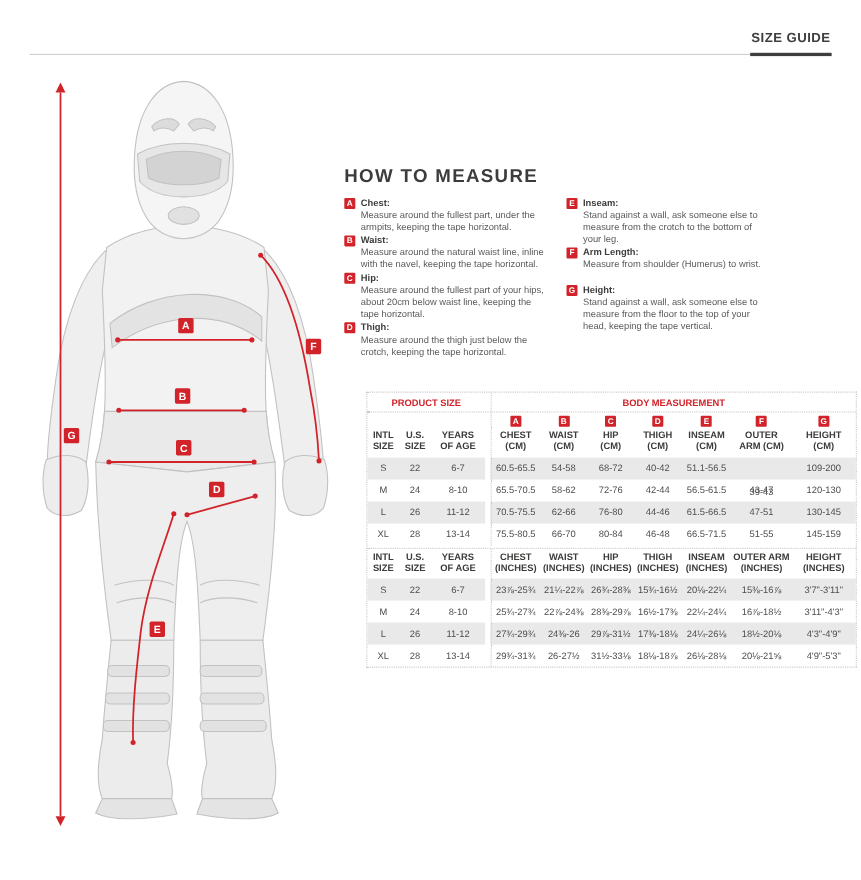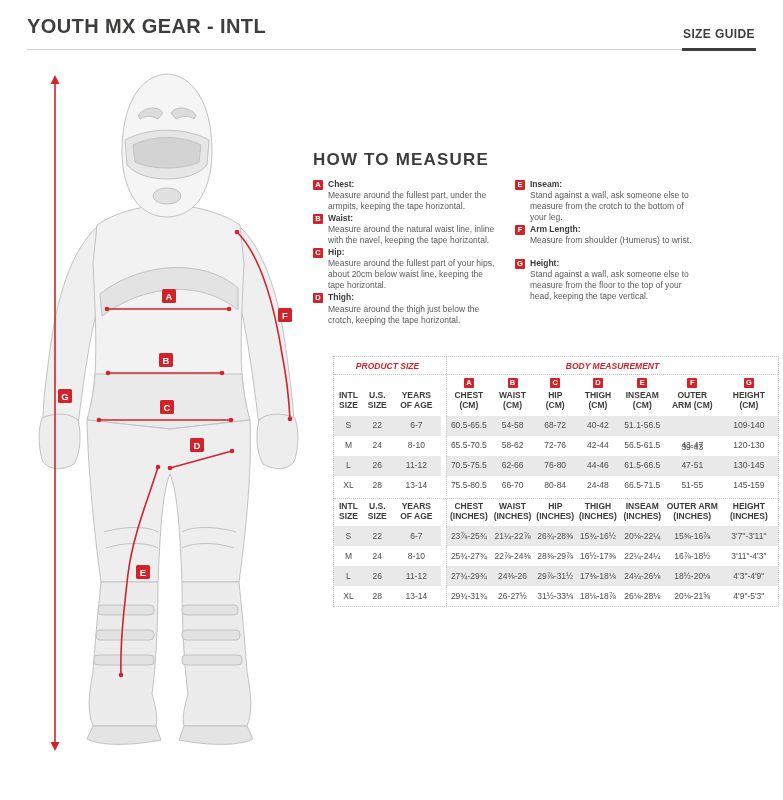--- a/index.html
+++ b/index.html
@@ -29,38 +29,37 @@
   .m-label { font-weight:bold; color:#3c3c3b; display:block; }
 
   
   .tables { position:absolute; left:333px; top:356px; width:446px; }
   .tbl { border:1px dotted #c9c9c9; font-size:8.5px; color:#4c4c4e; }
   .row { display:flex; align-items:stretch; }
   .seg-l { display:flex; width:107px; flex:none; }
   .seg-r { display:flex; flex:1; margin-left:5px; border-left:1px dotted #c9c9c9; }
   .c { display:flex; flex-direction:column; align-items:center; justify-content:center;
        text-align:center; padding:2px 1px; line-height:1.2; }
-  .group-row { border-bottom:1px dotted #c9c9c9;font-style:italic; }
+  .group-row { border-bottom:1px dotted #c9c9c9; }
   .group-row .c { color:#d2232a; font-weight:bold; padding:4px 1px 3px; }
   .badge-row .c { padding:3px 1px 0; }
   .tbadge { width:10px; height:10px; background:#d2232a; color:#fff; font-size:7.5px; font-weight:bold;
             text-align:center; line-height:10px; border-radius:1px; }
   .head-row .c { font-weight:bold; color:#3c3c3b; padding:2px 1px 5px; }
   .head-row.inches { border-top:1px dotted #c9c9c9; margin-top:2px; }
   .data-row { height:20px; }
   .data-row .c { padding:0 1px; justify-content:center; }
   .data-row.striped .seg-l, .data-row.striped .seg-r { background:#e9e9e9; }
 </style>
 </head>
 <body>
 
 <div class="page">
 
   <div class="hdr">
-    <div class="title">YOUTH MX GEAR - INTL</div>
     <div class="size-guide">SIZE GUIDE</div>
   </div>
 
   <svg class="figure" viewBox="0 0 312 724">
     <g stroke="#c2c2c2" stroke-width="1" fill="#f2f2f2">
 
       <path d="M138,138 L174,138 L179,162 L133,162 Z" fill="#e7e7e7"></path>
 
       <path d="M86,164 C61,186 46,231 39,281 C34,316 31,341 31,359 L66,363 C70,331 75,291 83,256 C87,236 91,216 97,196 Z" fill="#efefef"></path>
       <path d="M227,164 C251,186 266,231 273,281 C278,316 281,341 282,359 L247,363 C243,331 238,291 231,256 C227,236 222,216 216,196 Z" fill="#efefef"></path>
@@ -276,21 +275,21 @@
             <div class="c" style="width: 27%;">22</div>
             <div class="c" style="width: 46%;">6-7</div>
           </div>
           <div class="seg-r">
             <div class="c" style="width: 13.2%;">60.5-65.5</div>
             <div class="c" style="width: 13.2%;">54-58</div>
             <div class="c" style="width: 12.6%;">68-72</div>
             <div class="c" style="width: 13.2%;">40-42</div>
             <div class="c" style="width: 13.6%;">51.1-56.5</div>
             <div class="c" style="width: 16.6%; margin-top: 32px;">39-43</div>
-            <div class="c" style="width: 17.6%;">109-140</div>
+            <div class="c" style="width: 17.6%;">109-200</div>
           </div>
         </div>
         <div class="row data-row">
           <div class="seg-l">
             <div class="c" style="width: 27%;">M</div>
             <div class="c" style="width: 27%;">24</div>
             <div class="c" style="width: 46%;">8-10</div>
           </div>
           <div class="seg-r">
             <div class="c" style="width: 13.2%;">65.5-70.5</div>
@@ -321,21 +320,21 @@
         <div class="row data-row">
           <div class="seg-l">
             <div class="c" style="width: 27%;">XL</div>
             <div class="c" style="width: 27%;">28</div>
             <div class="c" style="width: 46%;">13-14</div>
           </div>
           <div class="seg-r">
             <div class="c" style="width: 13.2%;">75.5-80.5</div>
             <div class="c" style="width: 13.2%;">66-70</div>
             <div class="c" style="width: 12.6%;">80-84</div>
-            <div class="c" style="width: 13.2%;">24-48</div>
+            <div class="c" style="width: 13.2%;">46-48</div>
             <div class="c" style="width: 13.6%;">66.5-71.5</div>
             <div class="c" style="width: 16.6%;">51-55</div>
             <div class="c" style="width: 17.6%; text-align: right;">145-159</div>
           </div>
         </div>
         <div class="row head-row inches">
           <div class="seg-l">
             <div class="c" style="width: 27%;">
               <span>INTL</span>
               <span>SIZE</span>

